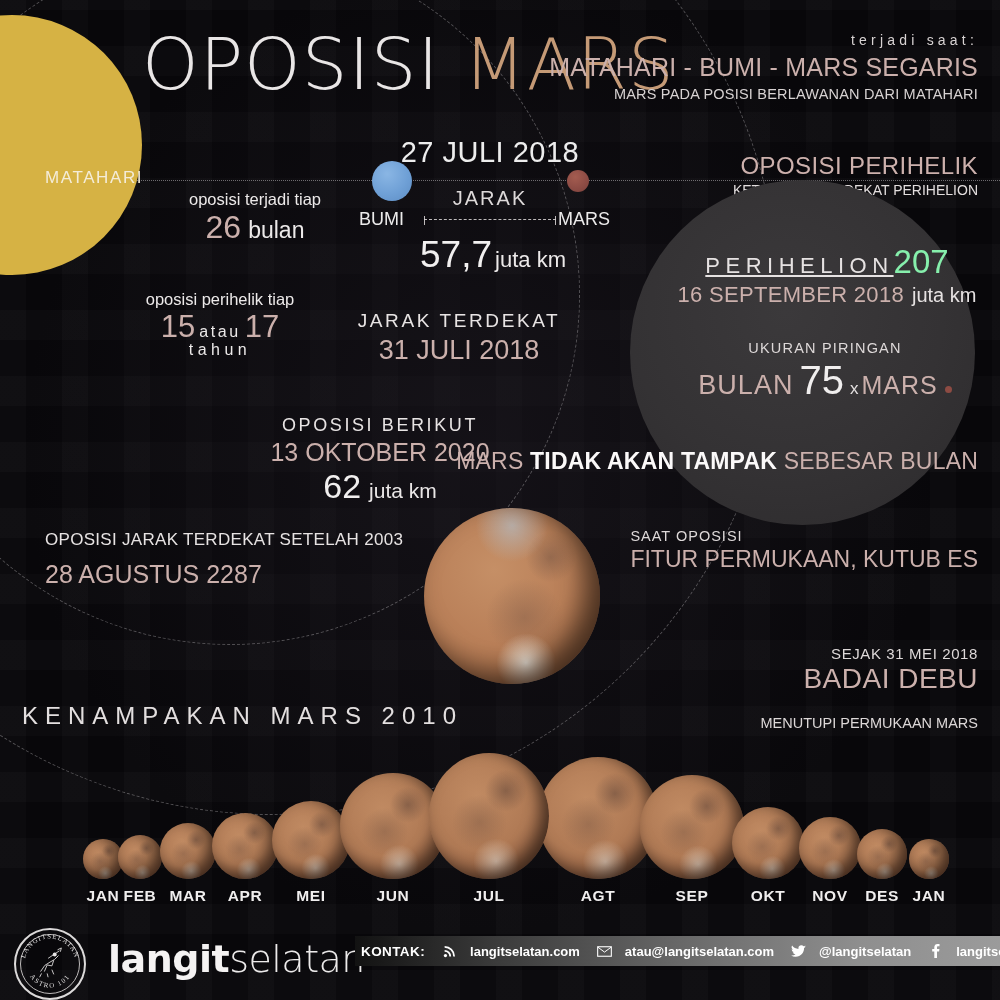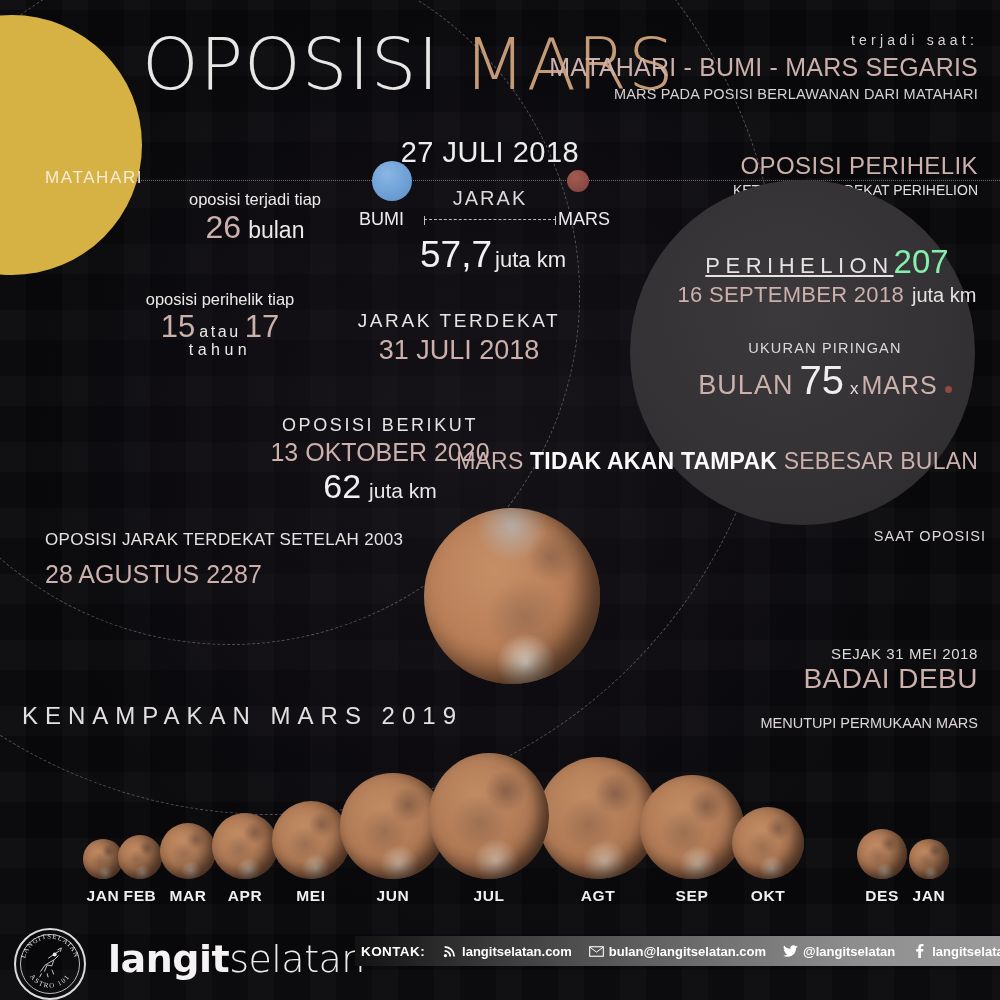--- a/index.html
+++ b/index.html
@@ -162,21 +162,21 @@
     background:
       radial-gradient(circle at 58% 88%, rgba(240,238,230,.85) 0%, rgba(240,238,230,0) 16%),
       radial-gradient(circle at 50% 10%, rgba(180,205,225,.55) 0%, rgba(180,205,225,0) 20%),
       radial-gradient(circle at 72% 28%, rgba(95,70,60,.40) 0%, rgba(95,70,60,0) 14%),
       radial-gradient(circle at 57% 62%, rgba(110,80,66,.35) 0%, rgba(110,80,66,0) 26%),
       radial-gradient(circle at 40% 35%, #c58f66 0%, #b97f58 48%, #9c6643 78%, #6f4530 100%);
     box-shadow: inset -14px -10px 26px rgba(0,0,0,.55);
   }
 
   
-  #saat-oposisi{ position:absolute; right:14px; top:528px; text-align:left; }
+  #saat-oposisi{ position:absolute; right:22px; top:528px; text-align:left; }
   #saat-oposisi .h{ font-size:14.5px; color:#ded9d9; letter-spacing:1px; }
   #saat-oposisi .m{ font-size:23px; color:#cbb0ac; margin-top:2px; }
   #saat-oposisi .s{ font-size:14px; color:#ddd8d8; margin-top:3px; }
 
   #badai{ position:absolute; right:22px; top:645px; text-align:right; }
   #badai .h{ font-size:15px; color:#ded9d9; letter-spacing:.6px; }
   #badai .m{ font-size:28px; color:#cbb0ac; margin-top:1px; letter-spacing:.5px; }
   #badai .s{ font-size:14.5px; color:#ddd8d8; margin-top:20px; }
 
   
@@ -227,21 +227,21 @@
 
   #contact-bar{
     position:absolute; left:355px; top:936px; width:645px; height:30px;
     background:linear-gradient(90deg,#121212 0%, #3b3b3b 22%, #6f6f6f 55%, #8e8e8e 78%, #9b9b9b 100%);
     display:flex; align-items:center;
   }
   #contact-bar .kontak{
     font-size:13.5px; font-weight:bold; color:#ffffff; letter-spacing:.4px; margin-left:6px;
   }
   .contact-item{
-    display:flex; align-items:center; gap:5px; margin-left:17px;
+    display:flex; align-items:center; gap:13px; margin-left:17px;
     font-size:13px; color:#ffffff; white-space:nowrap;
     font-weight:bold;
   }
   .contact-item .glyph{
     display:inline-flex; align-items:center; justify-content:center;
     width:15px; height:15px; color:#fff; font-size:13px; line-height:1;
   }
 </style>
 </head>
 <body>
@@ -334,29 +334,30 @@
 
 <div id="setelah">
   <div class="h">OPOSISI JARAK TERDEKAT SETELAH 2003</div>
   <div class="d">28 AGUSTUS 2287</div>
 </div>
 
 <div id="mars-main"></div>
 
 <div id="saat-oposisi">
   <div class="h">SAAT OPOSISI</div>
+  <div class="m">FITUR PERMUKAAN, KUTUB ES</div>
 </div>
 
 <div id="badai">
   <div class="h">SEJAK 31 MEI 2018</div>
   <div class="m">BADAI DEBU</div>
   <div class="s">MENUTUPI PERMUKAAN MARS</div>
 </div>
 
-<div id="kenampakan-title">KENAMPAKAN MARS 2019</div>
+<div id="kenampakan-title">KENAMPAKAN MARS 2010</div>
 <div id="months-row">
     <div class="month-cell" style="left: 43px; width: 120px;">
       <div style="height: 128px; display: flex; align-items: flex-end; justify-content: center;">
         <div class="month-disc" style="width: 40px; height: 40px;"></div>
       </div>
       <div class="month-label">JAN</div>
     </div>
     <div class="month-cell" style="left: 80px; width: 120px;">
       <div style="height: 128px; display: flex; align-items: flex-end; justify-content: center;">
         <div class="month-disc" style="width: 44px; height: 44px;"></div>
@@ -403,20 +404,26 @@
       <div style="height: 128px; display: flex; align-items: flex-end; justify-content: center;">
         <div class="month-disc" style="width: 104px; height: 104px;"></div>
       </div>
       <div class="month-label">SEP</div>
     </div>
     <div class="month-cell" style="left: 708px; width: 120px;">
       <div style="height: 128px; display: flex; align-items: flex-end; justify-content: center;">
         <div class="month-disc" style="width: 72px; height: 72px;"></div>
       </div>
       <div class="month-label">OKT</div>
+    </div>
+    <div class="month-cell" style="left: 770px; width: 120px;">
+      <div style="height: 128px; display: flex; align-items: flex-end; justify-content: center;">
+        <div class="month-disc" style="width: 62px; height: 62px;"></div>
+      </div>
+      <div class="month-label">NOV</div>
     </div>
     <div class="month-cell" style="left: 822px; width: 120px;">
       <div style="height: 128px; display: flex; align-items: flex-end; justify-content: center;">
         <div class="month-disc" style="width: 50px; height: 50px;"></div>
       </div>
       <div class="month-label">DES</div>
     </div>
     <div class="month-cell" style="left: 869px; width: 120px;">
       <div style="height: 128px; display: flex; align-items: flex-end; justify-content: center;">
         <div class="month-disc" style="width: 40px; height: 40px;"></div>
@@ -465,21 +472,21 @@
     </span>
     <span>langitselatan.com</span>
   </span>
   <span class="contact-item">
     <span class="glyph">
       <svg width="15" height="11" viewBox="0 0 18 13">
           <rect x="0.8" y="0.8" width="16.4" height="11.4" fill="none" stroke="#fff" stroke-width="1.3"></rect>
           <path d="M1.2 1.4 L9 7.2 L16.8 1.4" fill="none" stroke="#fff" stroke-width="1.2"></path>
         </svg>
     </span>
-    <span>bulan@langitselatan.com</span>
+    <span>atau@langitselatan.com</span>
   </span>
   <span class="contact-item">
     <span class="glyph">
       <svg width="15" height="13" viewBox="0 0 16 14">
           <path d="M16 1.7a6.3 6.3 0 0 1-1.9.5A3.2 3.2 0 0 0 15.5.5a6.4 6.4 0 0 1-2 .8A3.2 3.2 0 0 0 8 4.2 9.1 9.1 0 0 1 1.1.6a3.2 3.2 0 0 0 1 4.3 3.2 3.2 0 0 1-1.5-.4 3.2 3.2 0 0 0 2.6 3.2 3.2 3.2 0 0 1-1.4.05 3.2 3.2 0 0 0 3 2.2A6.4 6.4 0 0 1 0 11.3a9 9 0 0 0 4.9 1.4c5.9 0 9.1-4.9 9.1-9.1v-.4A6.5 6.5 0 0 0 16 1.7z" fill="#fff"></path>
         </svg>
     </span>
     <span>@langitselatan</span>
   </span>
   <span class="contact-item">

